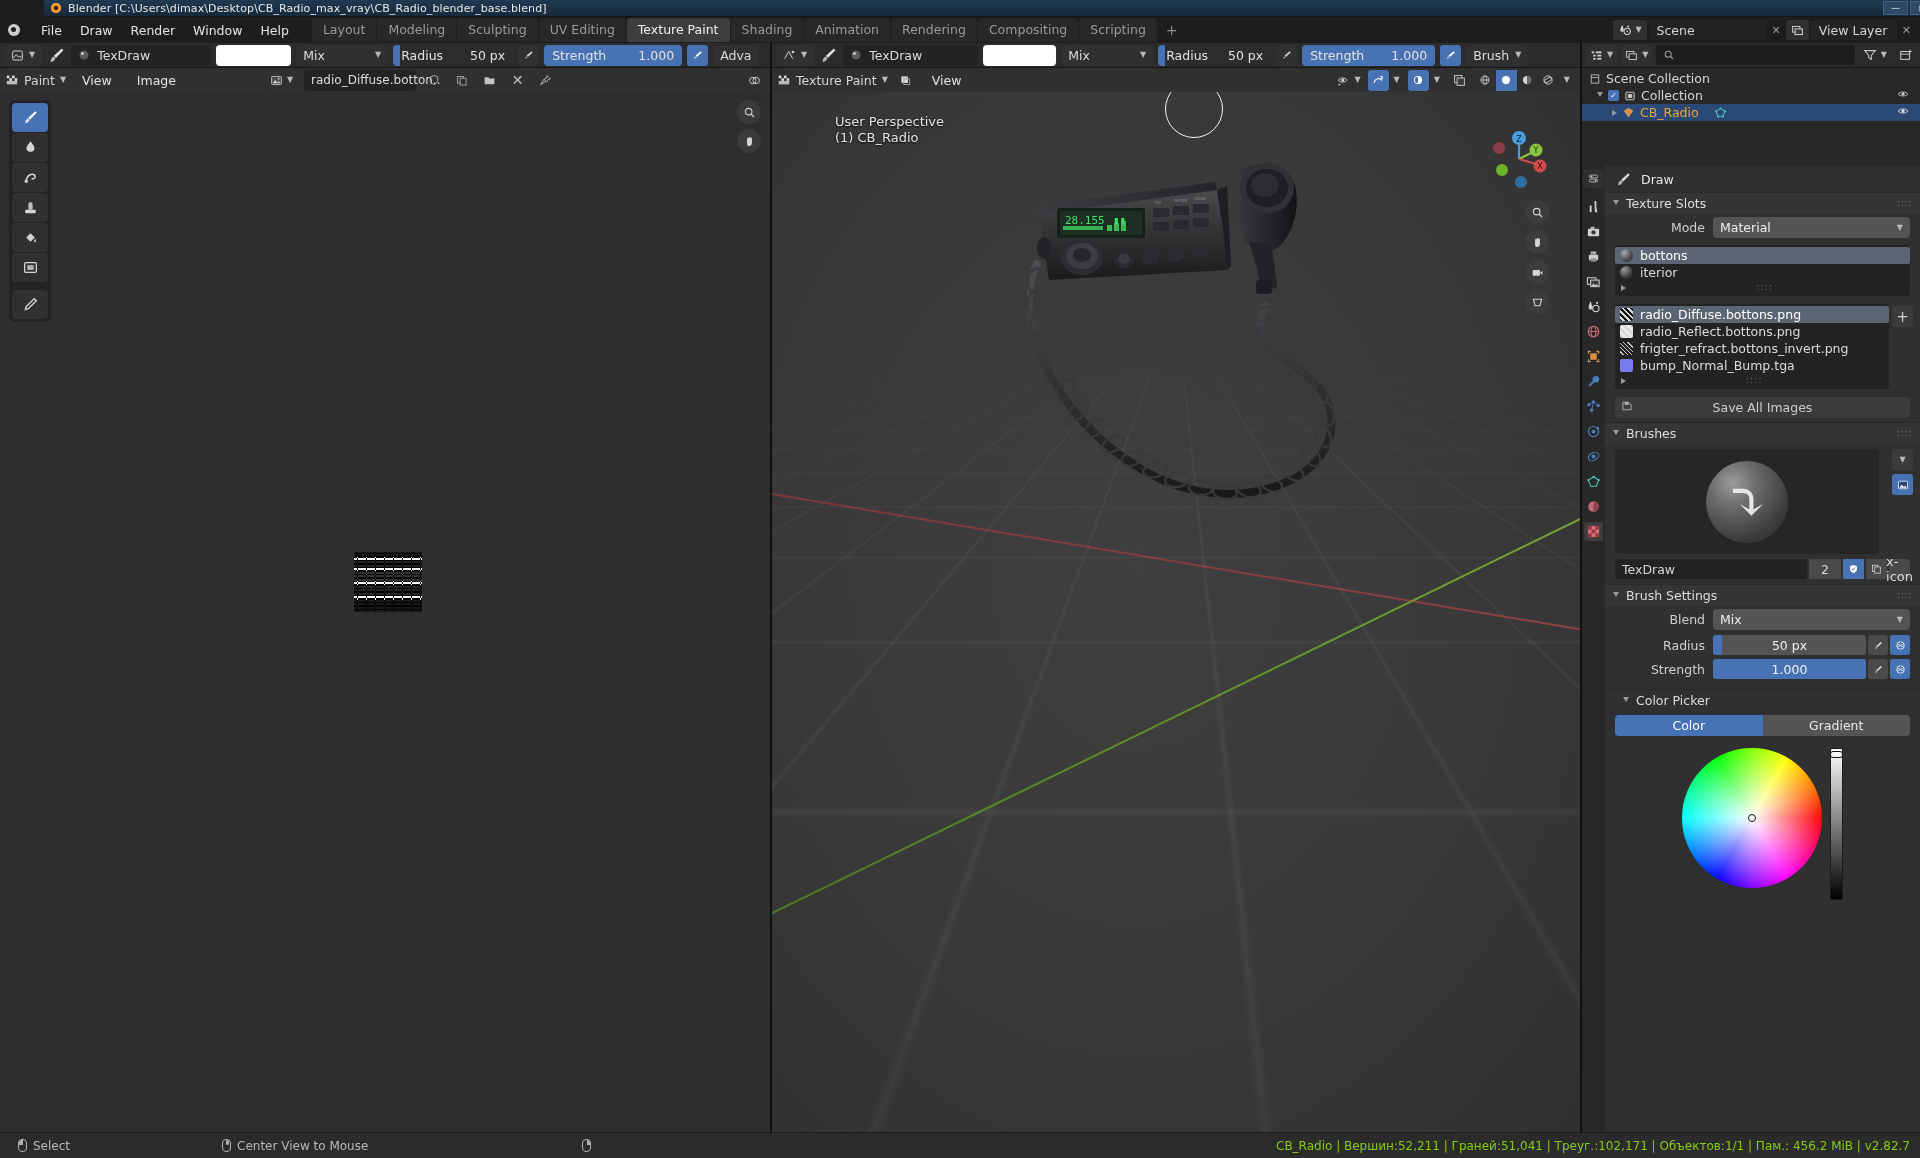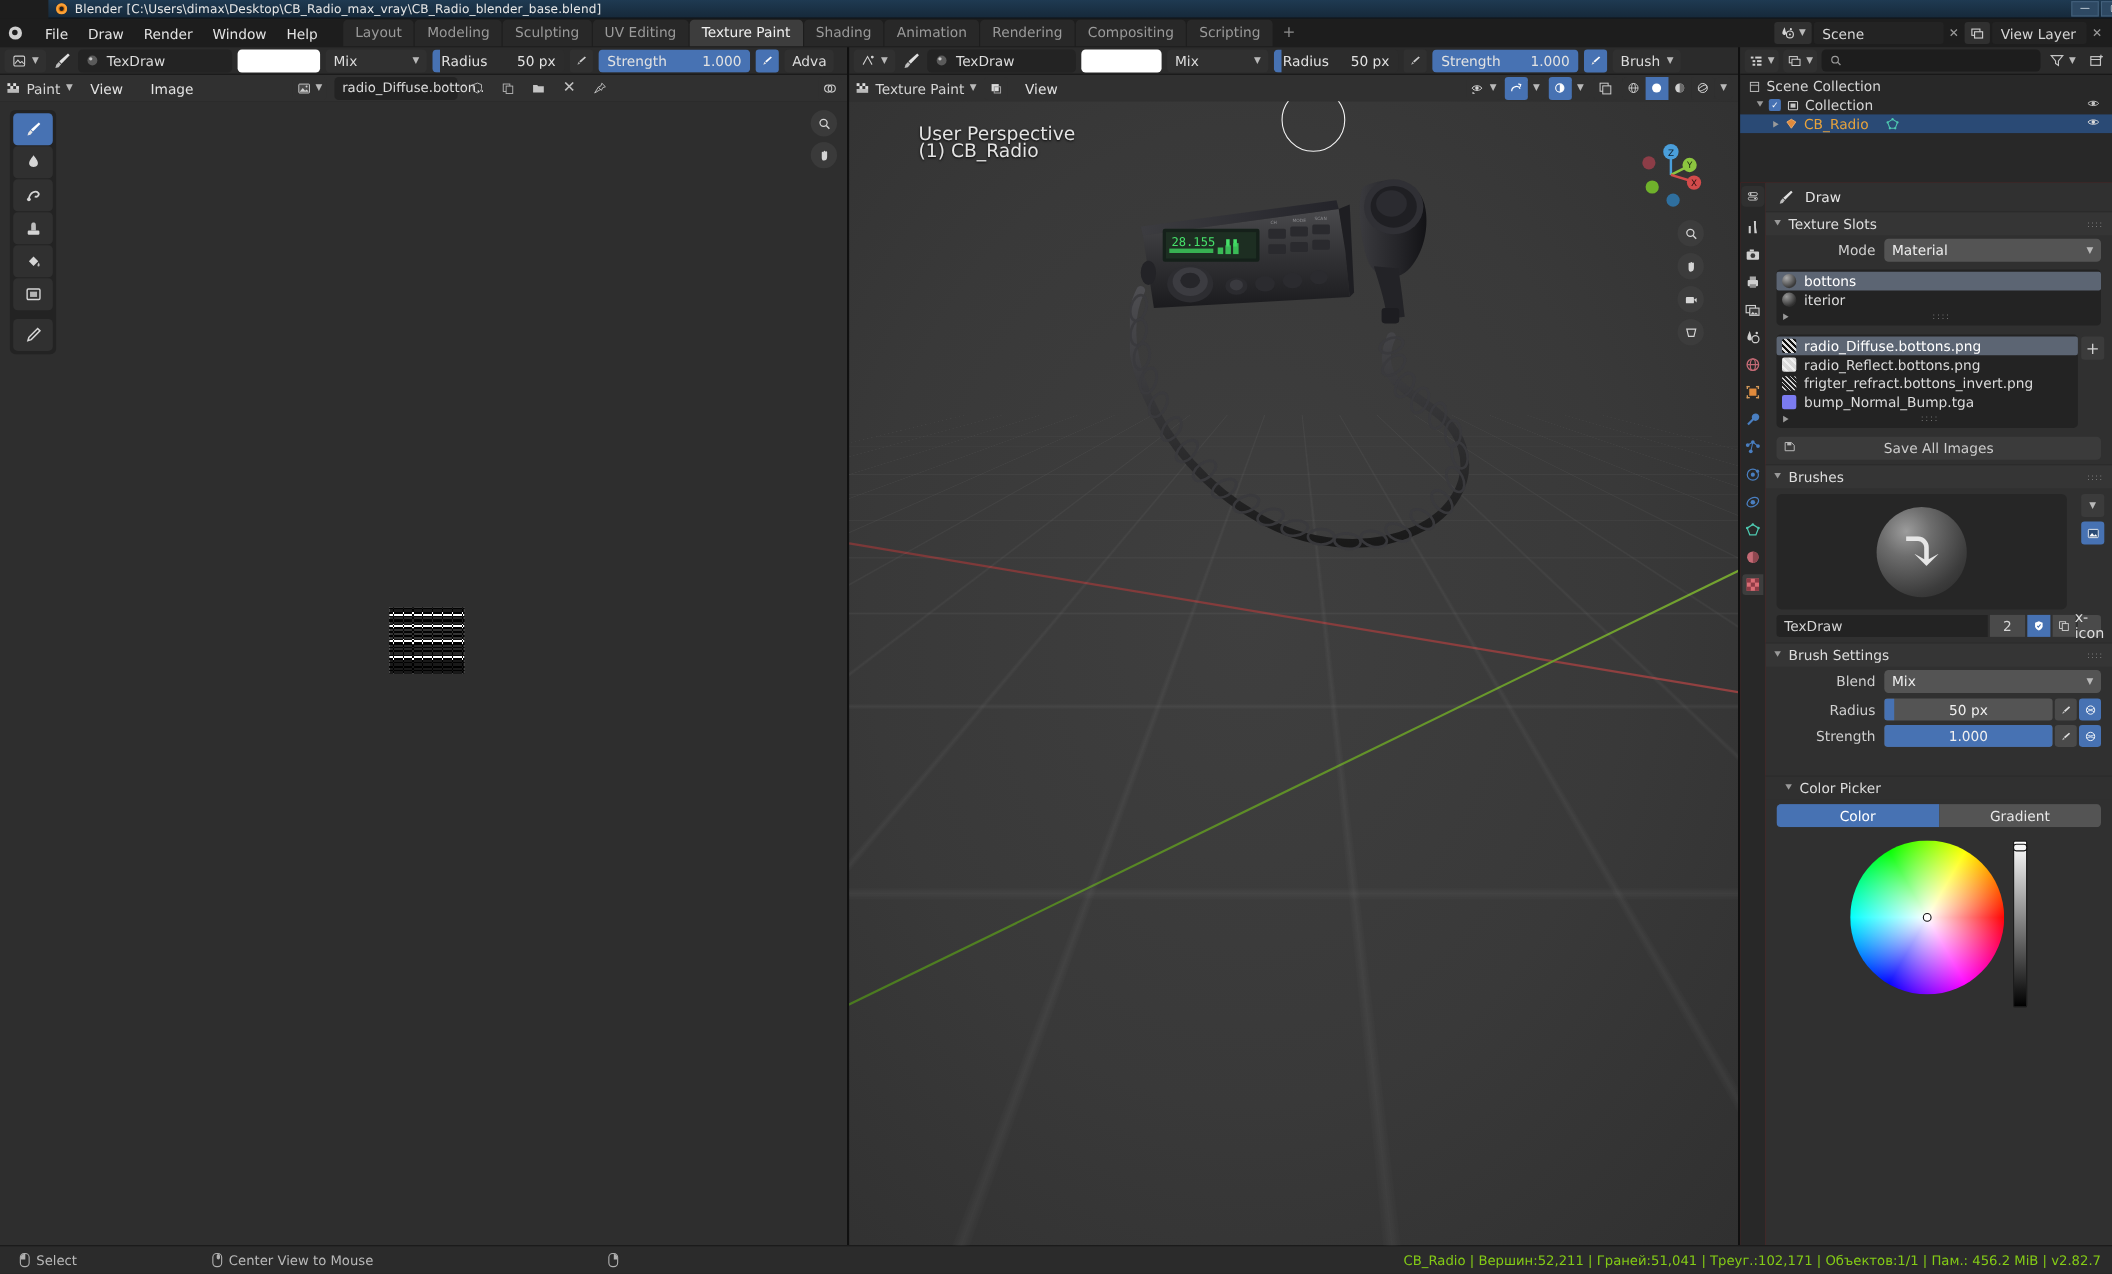--- a/index.html
+++ b/index.html
@@ -177,21 +177,21 @@
     left:0; top:0; width:140%; height:1.5px;
     background:linear-gradient(90deg,#4a7a1f,#7fae34);
     transform:translate(-12px,826px) rotate(-26deg);
   }
   #radio-model{ position:absolute; left:255px; top:60px; width:420px; height:400px; }
   .brush-circle{
     position:absolute; left:393px; top:-12px; width:58px; height:58px;
     border:1.5px solid #f2f2f2; border-radius:50%;
   }
   .vp-text{
-    position:absolute; left:63px; top:22px; color:#e4e4e4; font-size:17px; line-height:16px;
+    position:absolute; left:63px; top:22px; color:#e4e4e4; font-size:13px; line-height:16px;
     text-shadow:0 1px 2px rgba(0,0,0,.9);
   }
   #gizmo{ position:absolute; right:30px; top:36px; width:62px; height:62px; }
   .vp-nav{
     position:absolute; right:31px; top:108px; display:flex; flex-direction:column; gap:6px;
   }
   .vp-nav .rnd-btn{ background:#3c3c3c; }
 
   
   #right-col{ flex:1; display:flex; flex-direction:column; min-width:0; }
@@ -1210,21 +1210,21 @@
             <div class="icobtn on" style="height:20px;width:20px">
               <svg viewBox="0 0 16 16" width="11" height="11">
                 <circle cx="8" cy="8" r="5.5" fill="none" stroke="#fff" stroke-width="1.2"></circle>
                 <path d="M3 5.5 C6 8 10 8 13 5.5" fill="none" stroke="#fff" stroke-width="1.1"></path>
                 <path d="M3 10.5 C6 8 10 8 13 10.5" fill="none" stroke="#fff" stroke-width="1.1"></path>
               </svg>
             </div>
           </div>
         </div>
 
-        <div class="panel-title" style="margin-top:24px;background:#303030">
+        <div class="panel-title" style="margin-top:8px;background:#303030">
           <span class="tri down" style="margin-left:10px"></span>
           <span>Color Picker</span>
         </div>
 
         <div class="seg">
           <div class="active">Color</div>
           <div>Gradient</div>
         </div>
 
         <div id="wheel-wrap">
@@ -1240,21 +1240,21 @@
   </div>
 </div>
 
 <div id="statusbar">
   <div class="sb-item" style="margin-left:8px">
     <span class="mouse-ico">
         <i></i>
       </span>
     <span>Select</span>
   </div>
-  <div class="sb-item" style="margin-left:89px">
+  <div class="sb-item" style="margin-left:118px">
     <span class="mouse-ico mid">
         <i></i>
       </span>
     <span>Center View to Mouse</span>
   </div>
   <div class="sb-item" style="margin-left:180px">
     <span class="mouse-ico right">
         <i></i>
       </span>
   </div>

